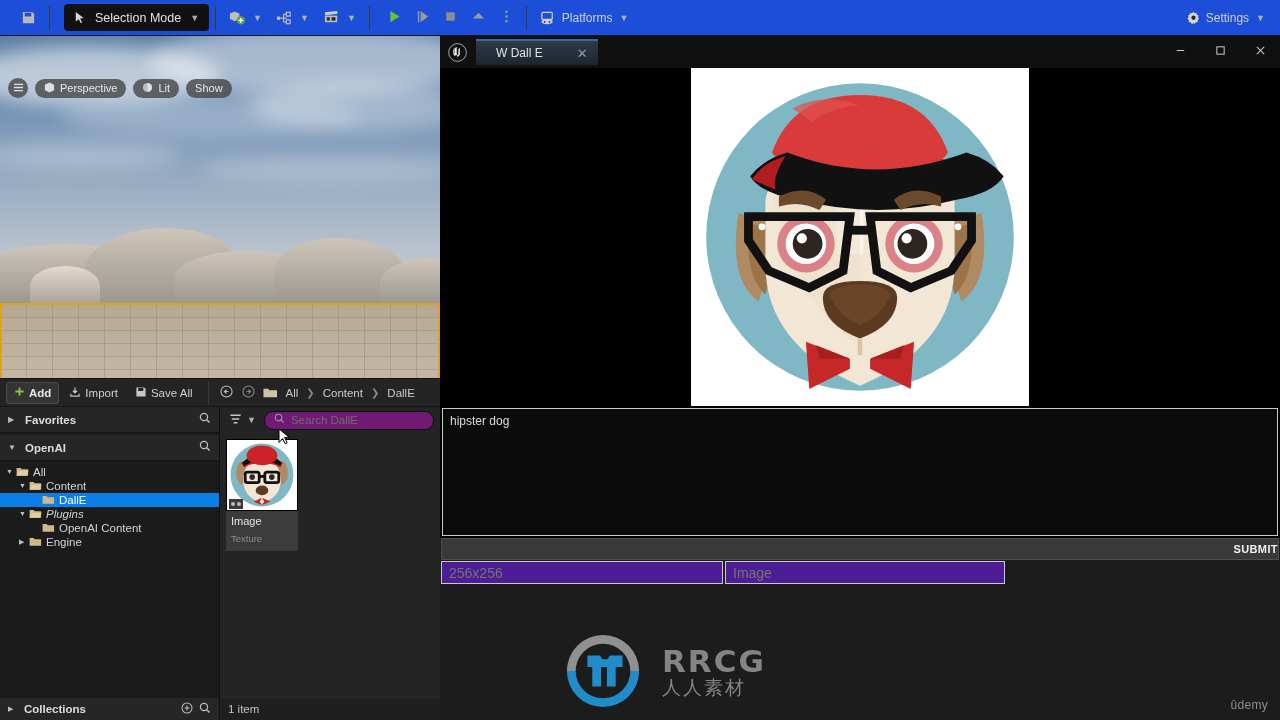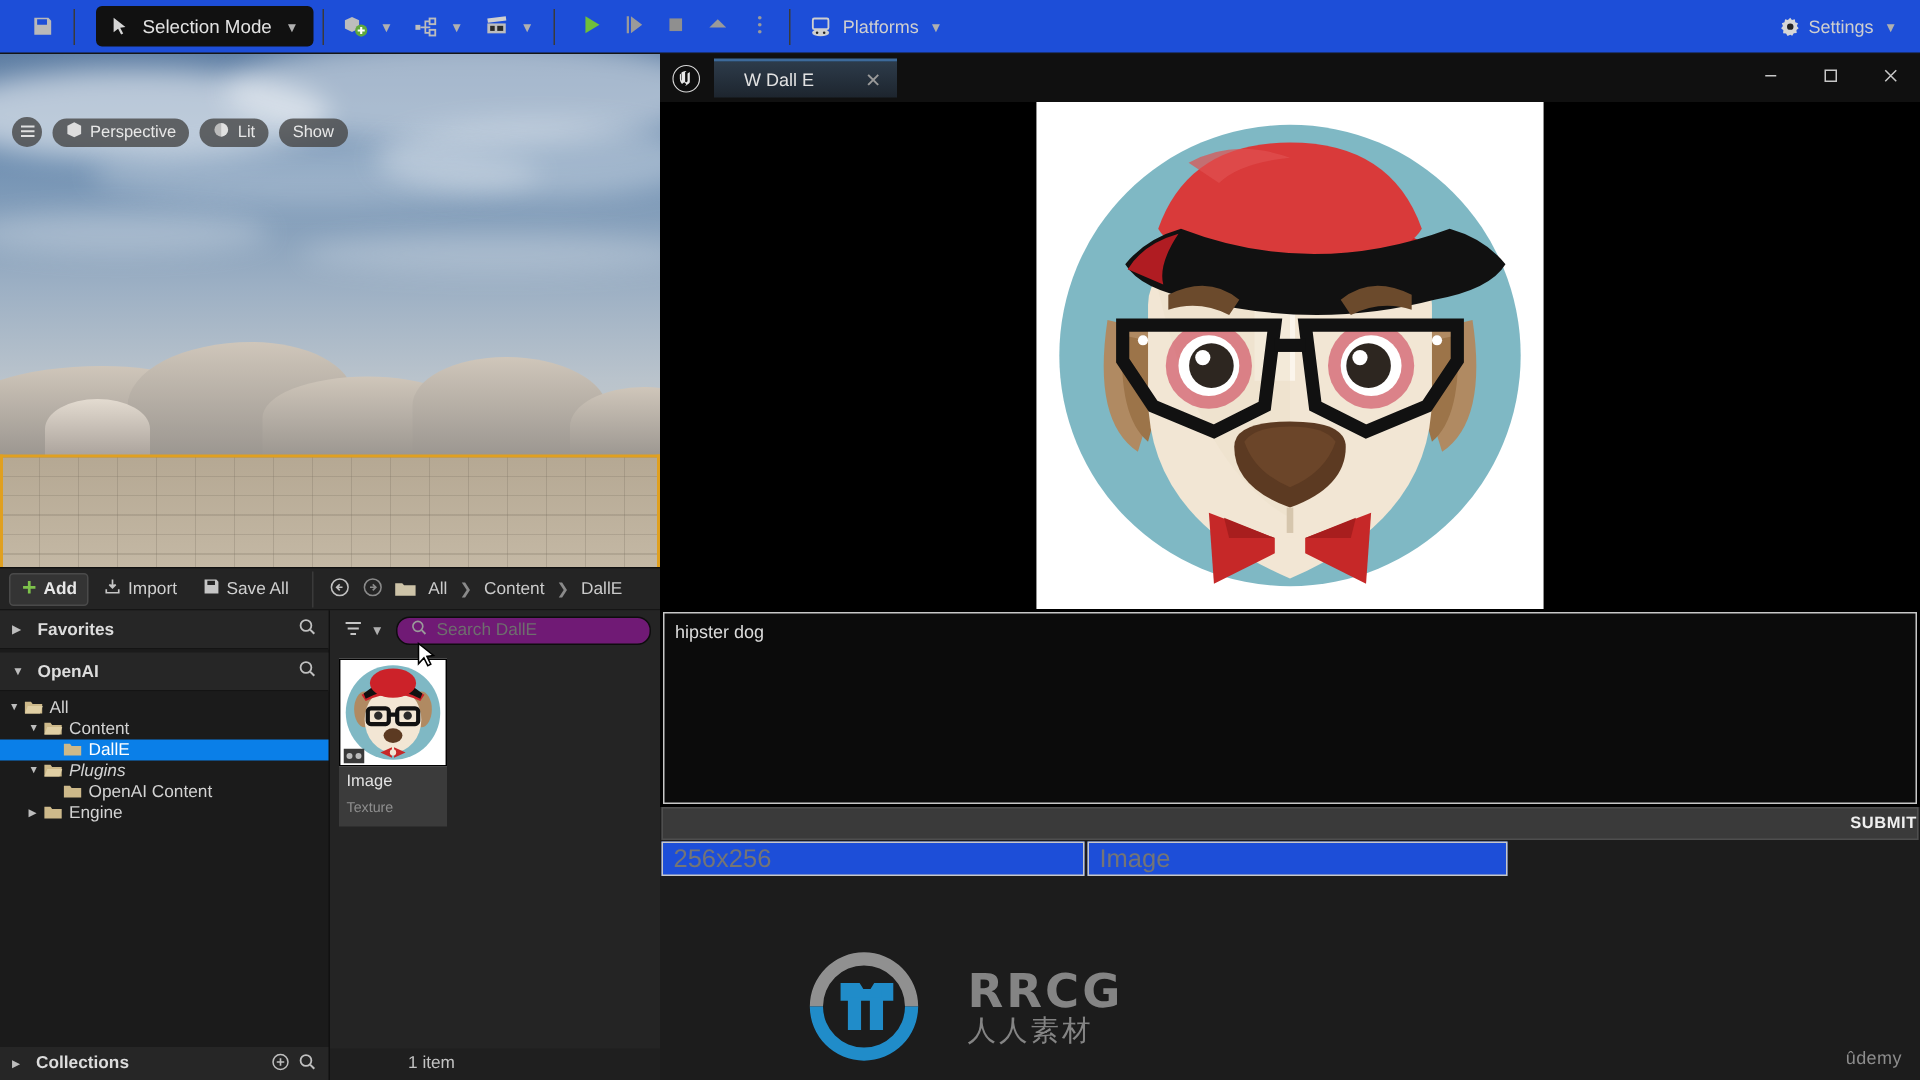--- a/index.html
+++ b/index.html
@@ -144,21 +144,21 @@
   }
   #cb-footer{
     position:absolute; left:0; bottom:0; width:440px; height:22px;
     display:flex; align-items:center;
   }
   .collections{
     width:220px; height:22px; background:#262626; display:flex; align-items:center;
     padding:0 8px; gap:6px; border-right:1px solid #111; cursor:pointer;
   }
   .collections .t{ flex:1; font-weight:bold; font-size:11.5px; color:#dcdcdc; }
-  .item-count{ padding-left:8px; font-size:11.5px; color:#c2c2c2;margin-left:44px; }
+  .item-count{ padding-left:8px; font-size:11.5px; color:#c2c2c2; }
 
   
   #dalle{
     position:absolute; left:440px; top:36px; width:840px; height:684px;
     background:#1c1c1c;
   }
   #dalle-titlebar{
     height:32px; background:#101010; display:flex; align-items:center; position:relative;
   }
   .ue-logo{ width:26px; display:flex; align-items:center; justify-content:center; margin-left:4px;}
@@ -186,36 +186,36 @@
     outline:none; resize:none;
   }
   #submit-row{ position:absolute; left:1px; top:502px; width:838px; height:22px; }
   #submit-btn{
     width:838px; height:22px; background:#3a3a3a; border:1px solid #4e4e4e;
     display:flex; align-items:center; justify-content:flex-end; cursor:pointer;
     font-size:11px; font-weight:bold; letter-spacing:.4px; color:#efefef;
   }
   #bottom-row{ position:absolute; left:1px; top:525px; width:839px; height:23px; display:flex; gap:2px; }
   .field{
-    background:#1d4ed8; border:1px solid #c8c8c8; color:#b8b8b8;
-    font-size:17px; font-family:inherit; padding:0 7px; outline:none;
+    background:#4c1d95; border:1px solid #c8c8c8; color:#b8b8b8;
+    font-size:14px; font-family:inherit; padding:0 7px; outline:none;
     height:23px;
   }
   #size-field{ width:282px; }
   #name-field{ width:280px; }
   #save-btn{
     flex:1; background:#3a3a3a; border:1px solid #4e4e4e; display:flex;
     align-items:center; justify-content:center; cursor:pointer;
     font-size:11px; font-weight:bold; letter-spacing:.4px; color:#efefef;
   }
 
   
   #rrcg{
-    position:absolute; left:535px; top:630px; display:flex; align-items:center;
-    gap:28px; opacity:.92; pointer-events:none;
+    position:absolute; left:562px; top:630px; display:flex; align-items:center;
+    gap:18px; opacity:.92; pointer-events:none;
   }
   #rrcg-text{ display:flex; flex-direction:column; gap:1px; }
   .rrcg-main{
     font-size:31px; font-weight:bold; letter-spacing:2px; color:#8d8d8d;
     line-height:1; font-family:"DejaVu Sans", sans-serif;
   }
   .rrcg-sub{ font-size:19px; color:#8d8d8d; letter-spacing:2px; line-height:1;}
   #udemy{
     position:absolute; right:12px; bottom:8px; font-size:12px; color:#8c8c8c;
     letter-spacing:.3px; pointer-events:none;

